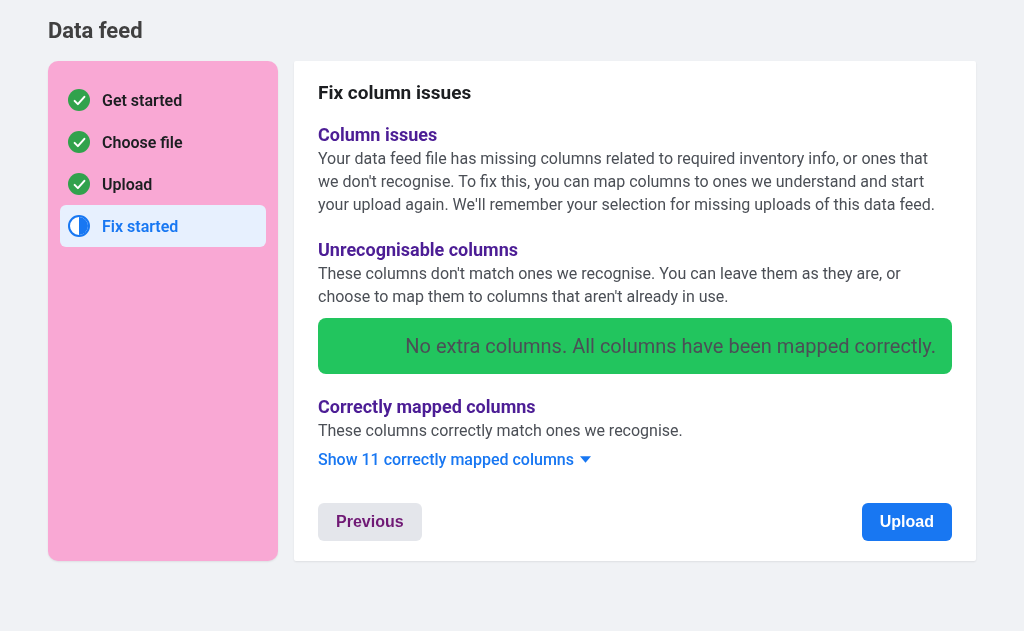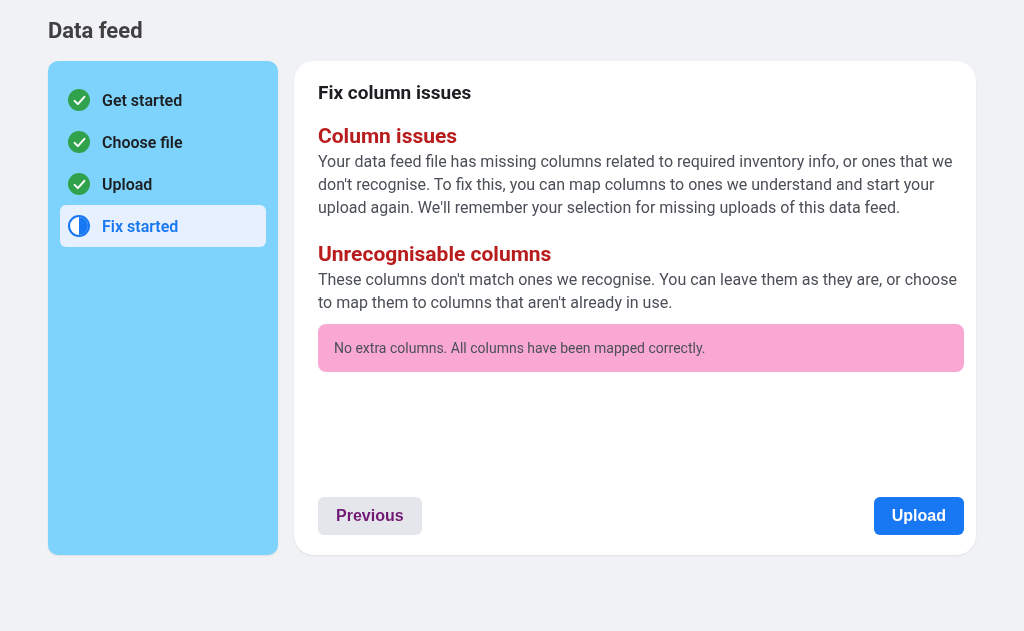--- a/index.html
+++ b/index.html
@@ -20,21 +20,21 @@
       font-size: 22px;
       font-weight: 700;
       color: #404040;
       margin-bottom: 18px;
     }
     .layout {
       display: flex;
       gap: 16px;
     }
     .sidebar {
-      background: #7dd3fc;
+      background: #f9a8d4;
       border-radius: 10px;
       box-shadow: 0 1px 2px rgba(0,0,0,0.08);
       width: 230px;
       padding: 18px 12px 18px 12px;
       flex-shrink: 0;
       min-height: 494px;
       position: relative;
     }
     .step-list {
       list-style: none;
@@ -85,54 +85,54 @@
       width: 50%;
       height: 100%;
       right: 0;
       top: 0;
       background: #1877f2;
       border-top-right-radius: 11px;
       border-bottom-right-radius: 11px;
     }
     .main {
       background: #fff;
-      border-radius: 20px;
+      border-radius: 2px;
       box-shadow: 0 1px 2px rgba(0,0,0,0.08);
       flex: 1;
-      padding: 20px 12px 20px 24px;
+      padding: 20px 24px 20px 24px;
       display: flex;
       flex-direction: column;
       min-height: 494px;
     }
     .main-title {
       font-size: 19px;
       font-weight: 700;
       color: #1c1e21;
       margin-bottom: 20px;
     }
     .section {
       margin-bottom: 22px;
     }
     .section-heading {
-      font-size: 21px;
+      font-size: 18px;
       font-weight: 700;
-      color: #b91c1c;
+      color: #4c1d95;
       margin-bottom: 2px;
     }
     .section-desc {
       font-size: 16px;
       color: #4b4f56;
       line-height: 1.45;
     }
     .info-box {
-      background: #f9a8d4;
+      background: #22c55e;
       border-radius: 8px;
       padding: 16px;
-      text-align: left;
-      font-size: 14px;
+      text-align: right;
+      font-size: 20px;
       color: #4b4f56;
       margin-top: 10px;
     }
     .show-link {
       color: #1877f2;
       font-size: 16px;
       font-weight: 500;
       display: inline-flex;
       align-items: center;
       gap: 6px;
@@ -215,20 +215,30 @@
         <h3 class="section-heading">Column issues</h3>
         <p class="section-desc">Your data feed file has missing columns related to required inventory info, or ones that we don't recognise. To fix this, you can map columns to ones we understand and start your upload again. We'll remember your selection for missing uploads of this data feed.</p>
       </section>
 
       <section class="section">
         <h3 class="section-heading">Unrecognisable columns</h3>
         <p class="section-desc">These columns don't match ones we recognise. You can leave them as they are, or choose to map them to columns that aren't already in use.</p>
         <div class="info-box">No extra columns. All columns have been mapped correctly.</div>
       </section>
 
+      <section class="section">
+        <h3 class="section-heading">Correctly mapped columns</h3>
+        <p class="section-desc">These columns correctly match ones we recognise.</p>
+        <a class="show-link">
+          <span>Show 11 correctly mapped columns</span>
+          <svg viewBox="0 0 10 6" fill="currentColor">
+              <path d="M0 0 L5 6 L10 0 Z"></path>
+            </svg>
+        </a>
+      </section>
 
       <div class="footer">
         <button class="btn btn-secondary">Previous</button>
         <button class="btn btn-primary">Upload</button>
       </div>
     </main>
 
   </div>
 </div>
 

